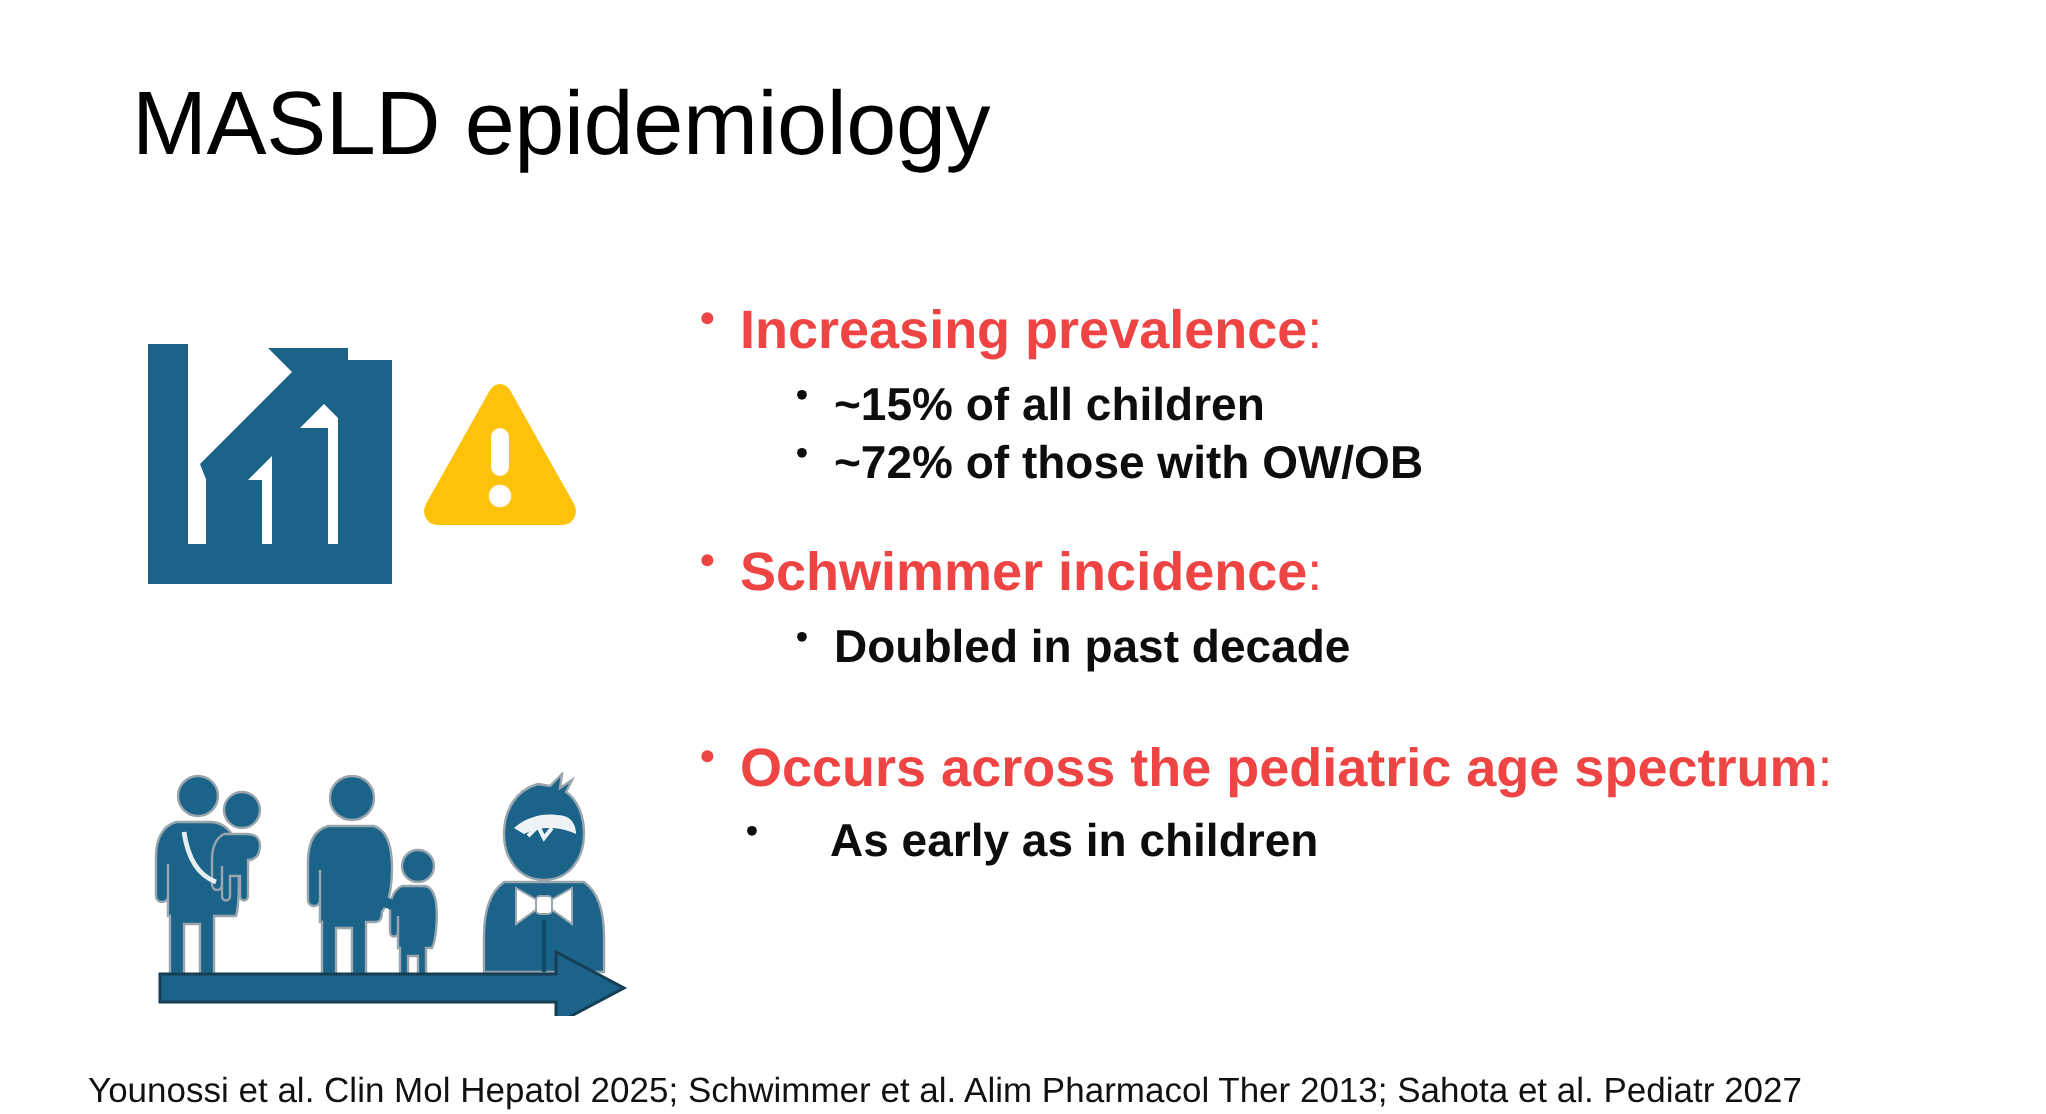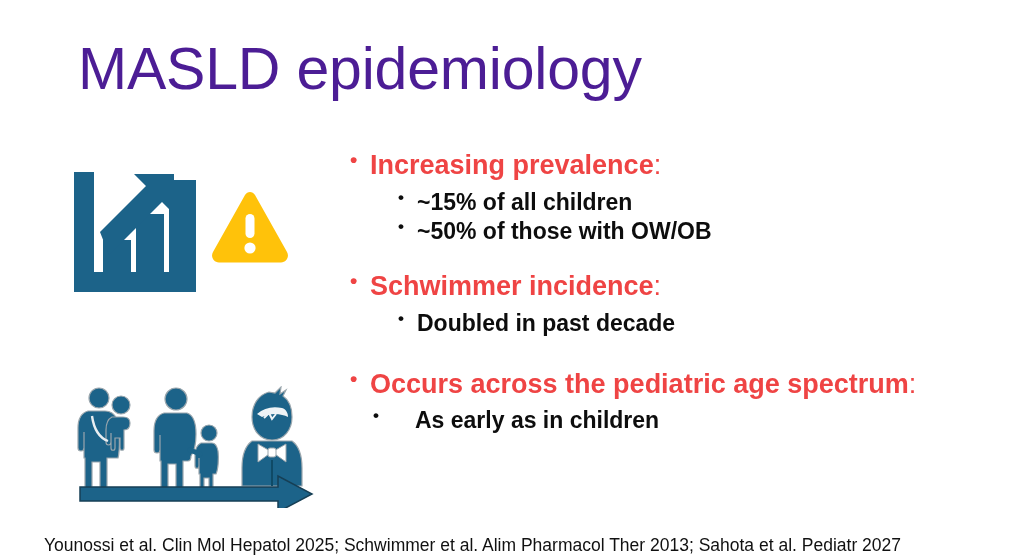--- a/index.html
+++ b/index.html
@@ -20,27 +20,26 @@
     position: absolute;
     inset: 0;
     background: #ffffff;
   }
 
   
   .title {
     position: absolute;
     left: 66px;
     top: 36px;
-    font-size: 59px;
+    font-size: 45px;
     font-weight: 400;
     letter-spacing: -0.2px;
     line-height: 1.15;
-    color: #4c1d95;
-    white-space: nowrap;
-    margin-left: 12px;
+    color: #000000;
+    white-space: nowrap;
   }
 
   
   .icon-growth {
     position: absolute;
     left: 74px;
     top: 172px;
     width: 122px;
     height: 122px;
   }
@@ -202,21 +201,21 @@
       </g>
     </svg>
   </div>
 
   <div class="bullets">
 
     <div class="grp">
       <div class="b1"><span>Increasing prevalence</span><span class="colon">:</span></div>
       <div class="sub-pad">
         <div class="b2">~15% of all children</div>
-        <div class="b2">~50% of those with OW/OB</div>
+        <div class="b2">~72% of those with OW/OB</div>
       </div>
     </div>
 
     <div class="gap-md"></div>
 
     <div class="grp">
       <div class="b1"><span>Schwimmer incidence</span><span class="colon">:</span></div>
       <div class="sub-pad">
         <div class="b2">Doubled in past decade</div>
       </div>

